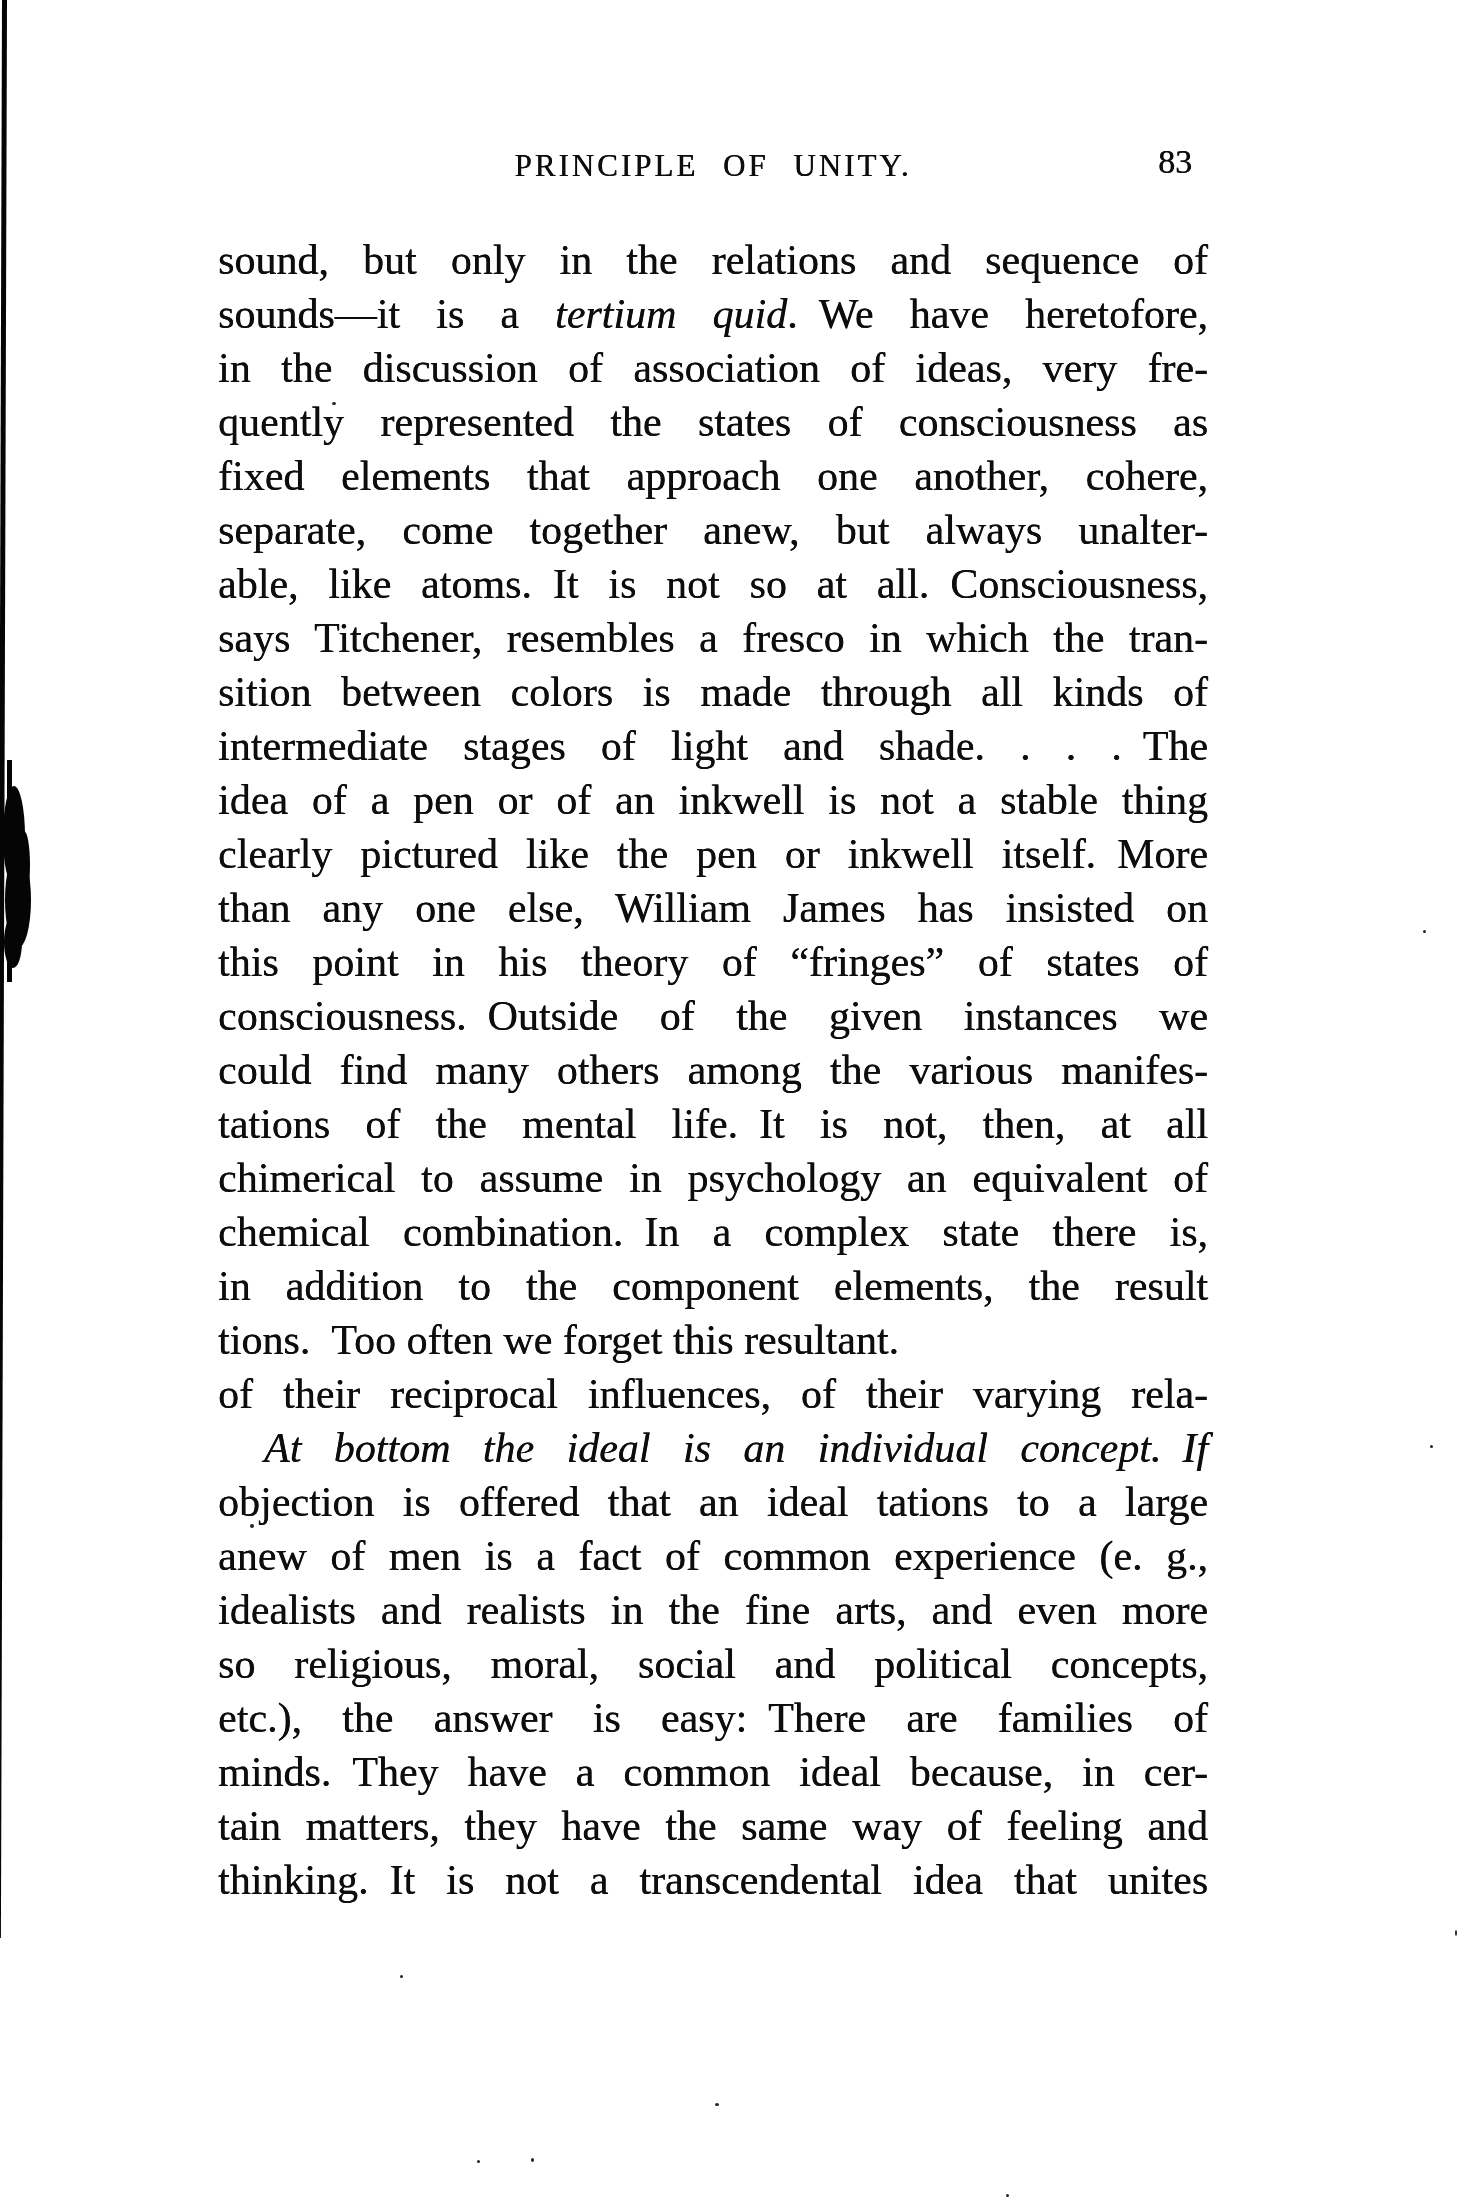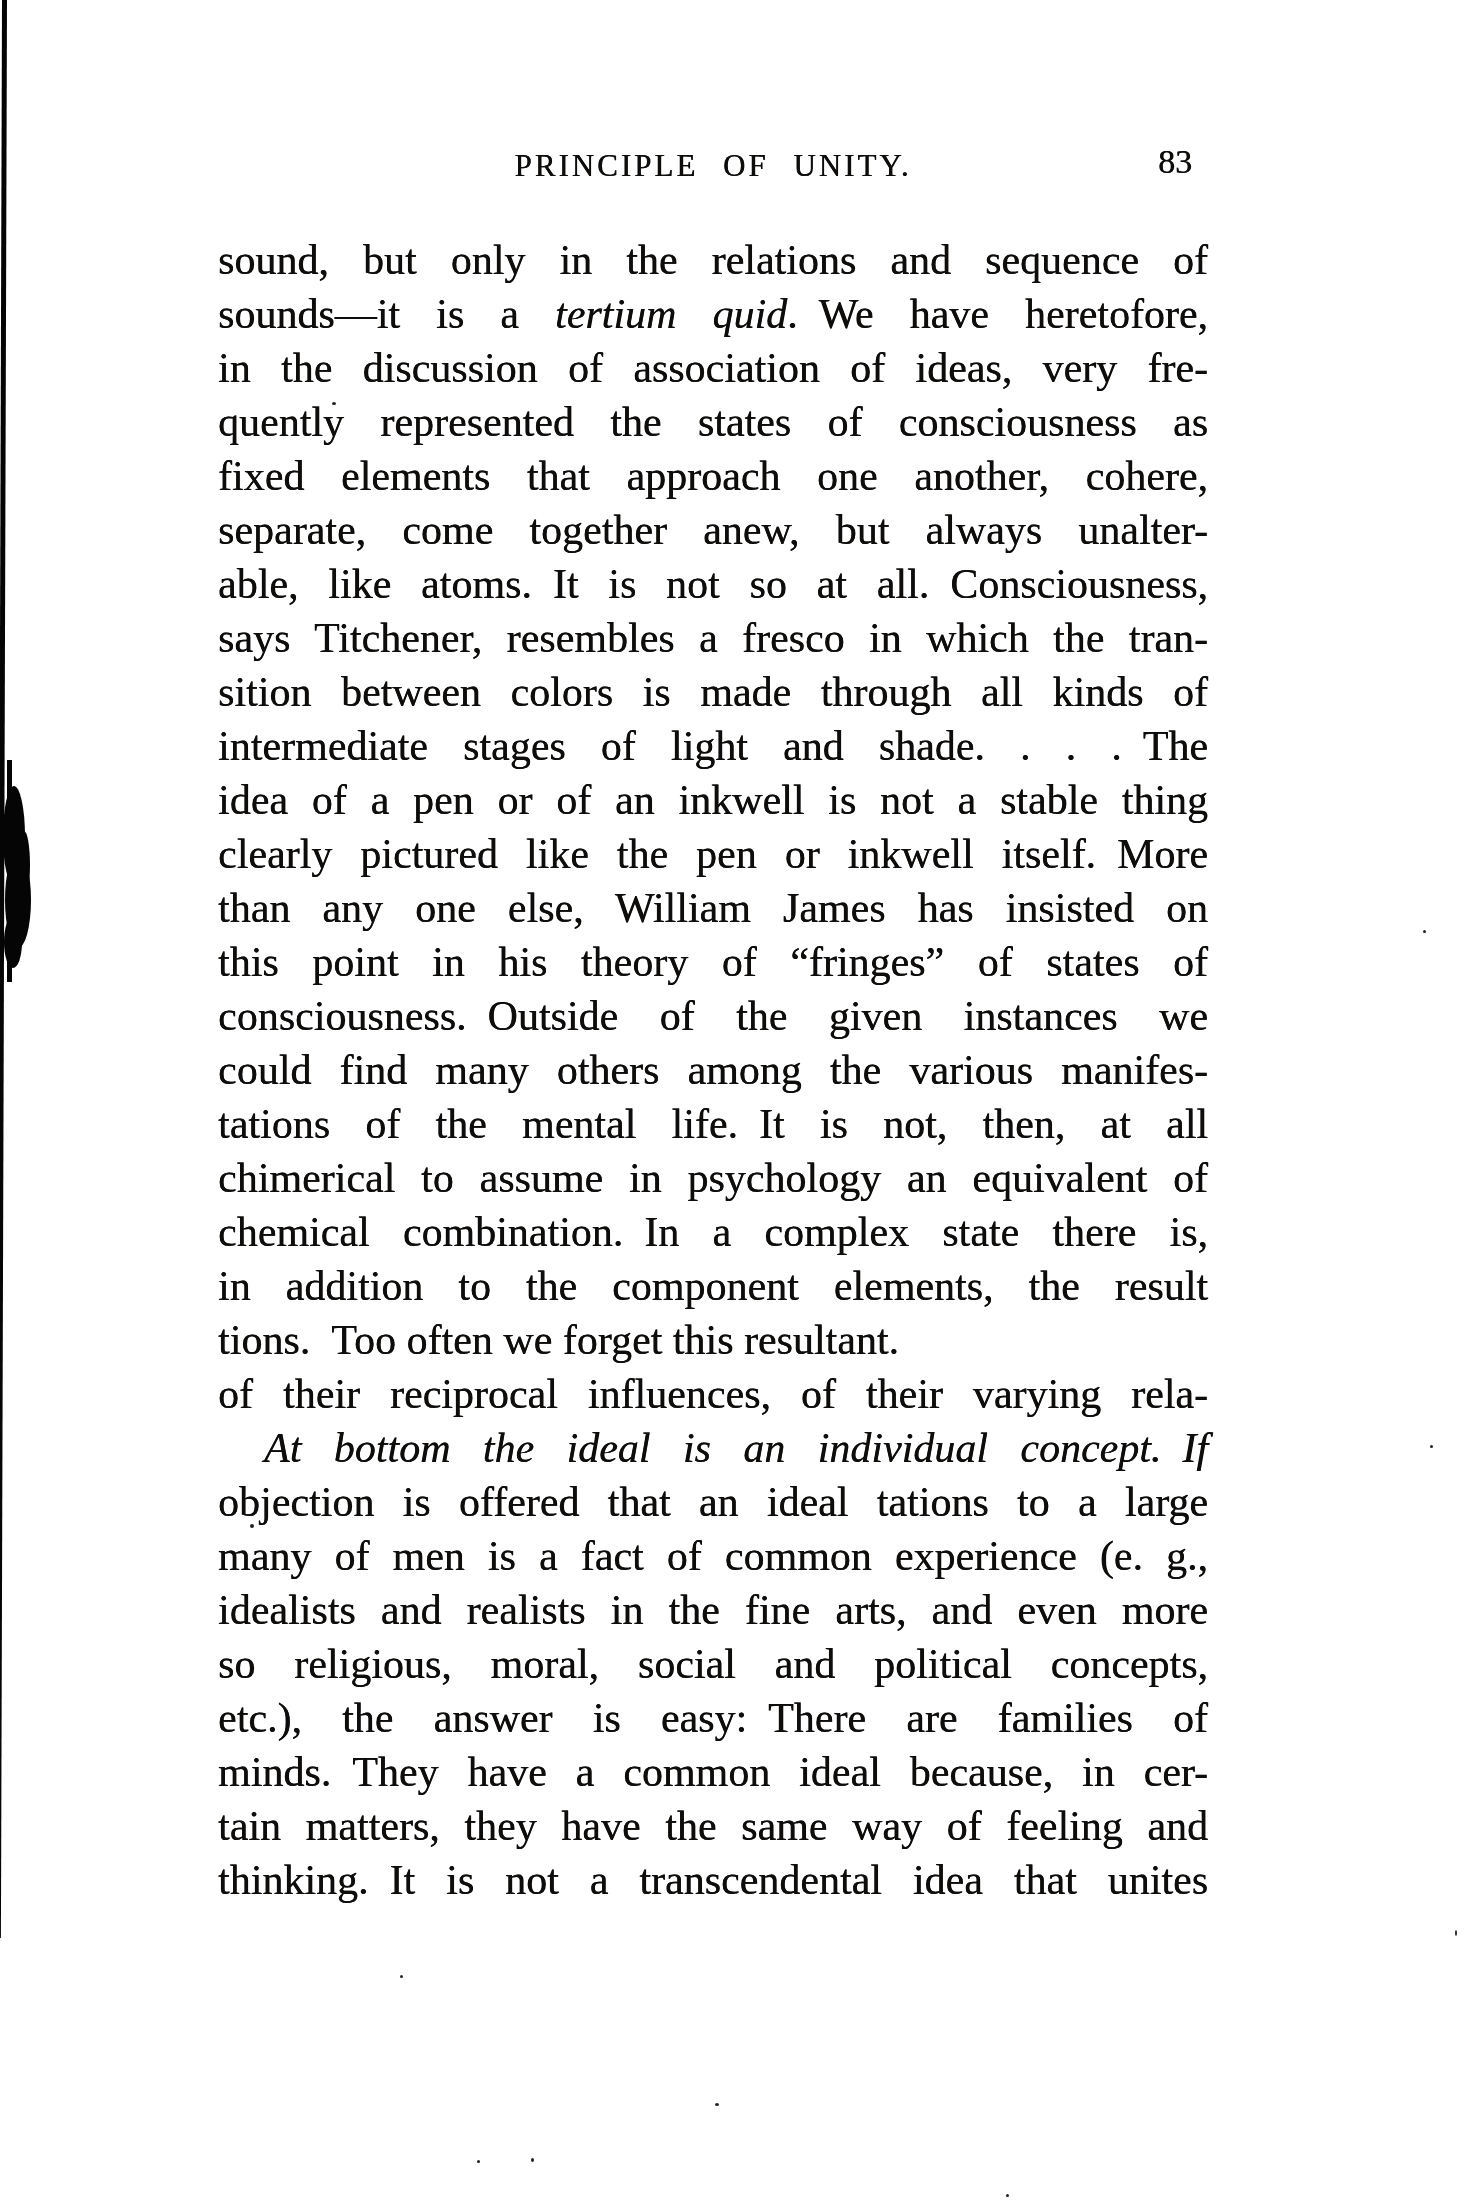--- a/index.html
+++ b/index.html
@@ -108,21 +108,21 @@
         <div class="line">tations of the mental life. It is not, then, at all</div>
         <div class="line">chimerical to assume in psychology an equivalent of</div>
         <div class="line">chemical combination. In a complex state there is,</div>
         <div class="line">in addition to the component elements, the result</div>
         <div class="line no-just">tions. Too often we forget this resultant.</div>
         <div class="line">of their reciprocal influences, of their varying rela-</div>
       </div>
       <div>
         <div class="line indent">At bottom the ideal is an individual concept. If</div>
         <div class="line">objection is offered that an ideal tations to a large</div>
-        <div class="line">many of men is a fact of common experience (e. g.,</div>
+        <div class="line">anew of men is a fact of common experience (e. g.,</div>
         <div class="line">idealists and realists in the fine arts, and even more</div>
         <div class="line">so religious, moral, social and political concepts,</div>
         <div class="line">etc.), the answer is easy: There are families of</div>
         <div class="line">minds. They have a common ideal because, in cer-</div>
         <div class="line">tain matters, they have the same way of feeling and</div>
         <div class="line">thinking. It is not a transcendental idea that unites</div>
       </div>
     </div>
 
   <div class="speck" style="left:332px; top:402px; width:4px; height:3px;"></div>

